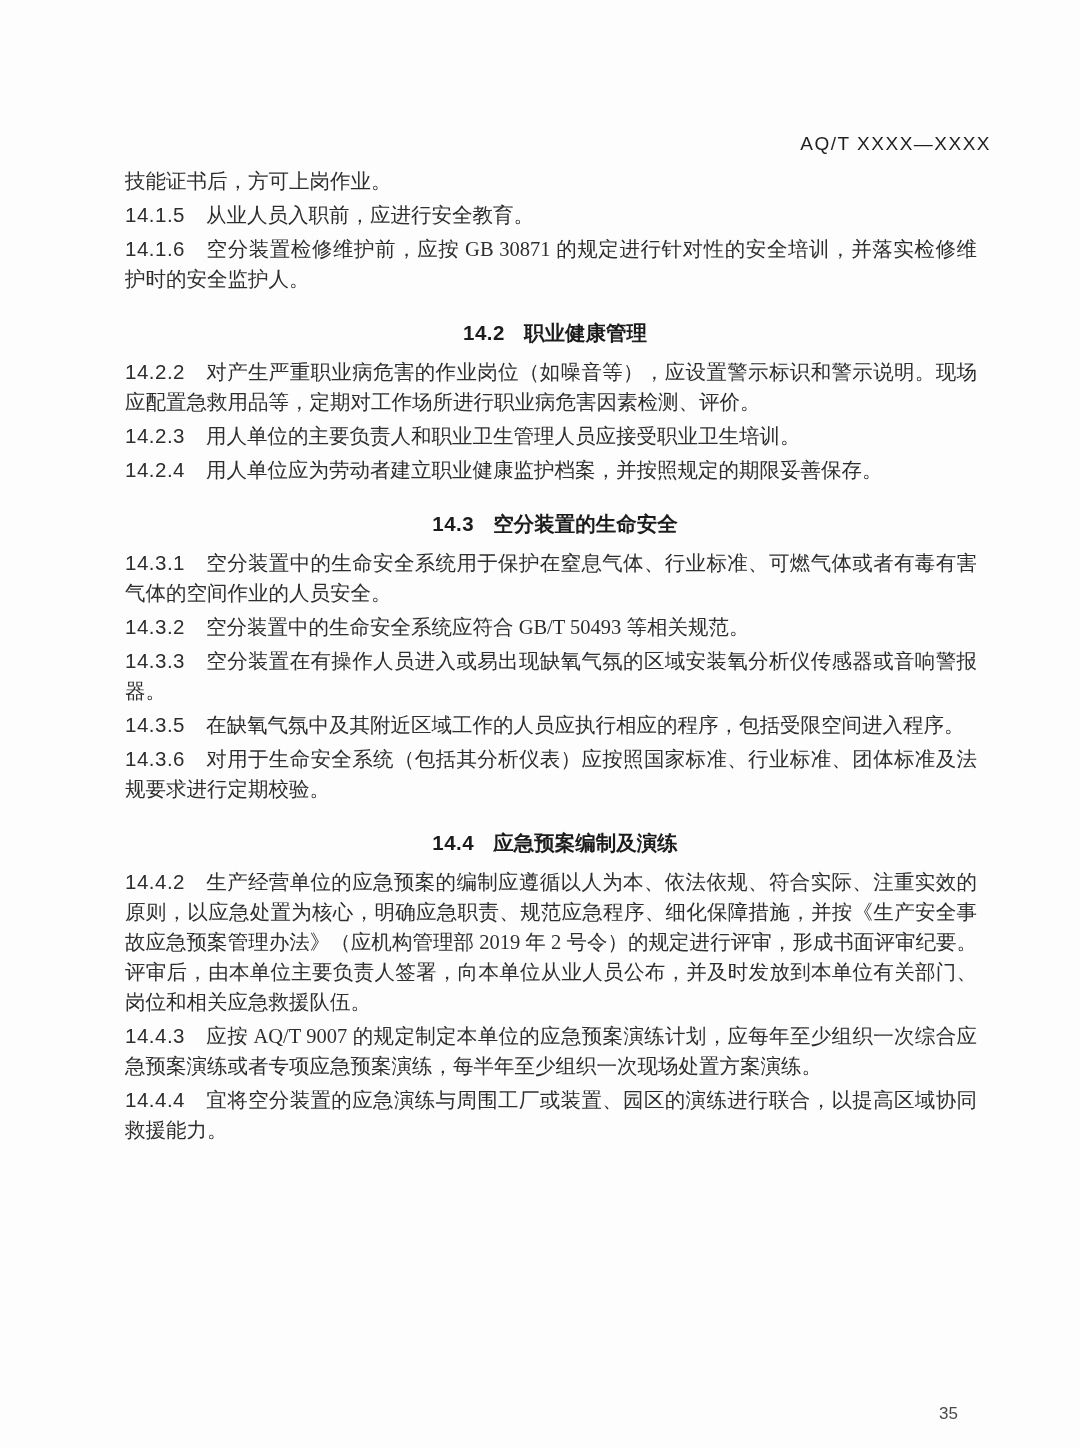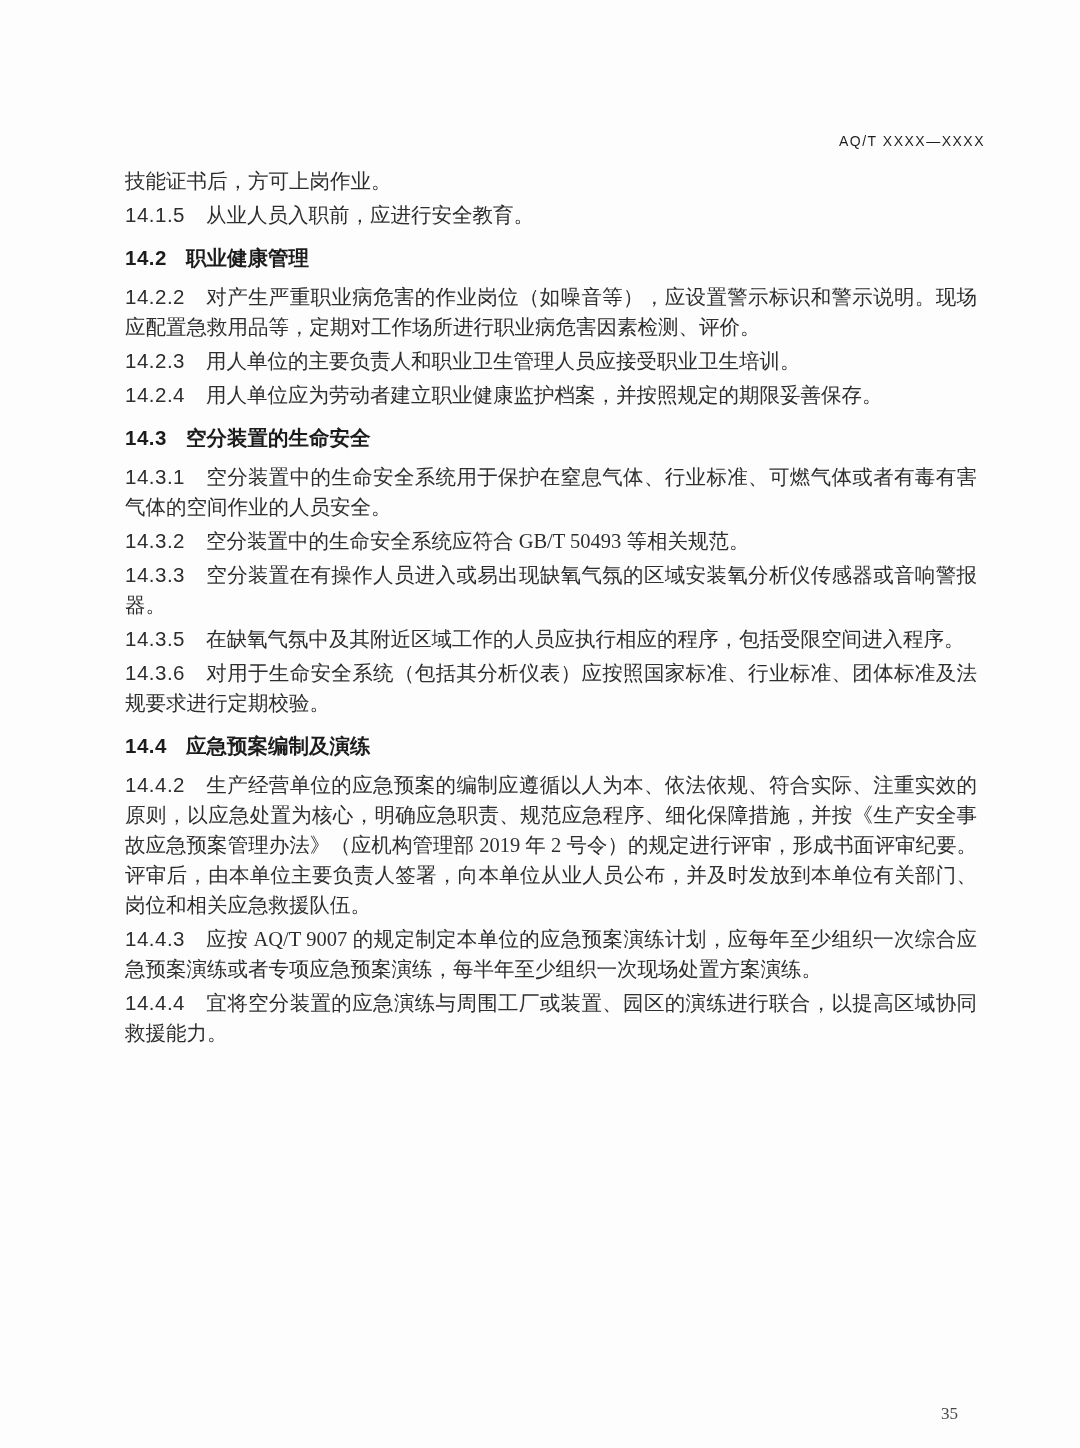--- a/index.html
+++ b/index.html
@@ -13,23 +13,23 @@
     height: 1448px;
     margin: 0 auto;
     background: #fdfdfd;
     overflow: hidden;
     font-family: "Liberation Serif", "DejaVu Serif", serif;
     color: #2e2e2e;
   }
   .doc-code {
     position: absolute;
     top: 133px;
-    right: 95px;
+    right: 89px;
     font-family: "Liberation Sans", "DejaVu Sans", sans-serif;
-    font-size: 14px;
+    font-size: 19px;
     letter-spacing: 1.5px;
     color: #1f1f1f;
     white-space: nowrap;
   }
   .body-col {
     position: absolute;
     left: 125px;
     right: 95px;
     top: 166px;
   }
@@ -37,50 +37,51 @@
     margin: 0 8px 4px 0;
     font-size: 20.5px;
     line-height: 30px;
     text-align: justify;
     text-justify: inter-ideograph;
   }
   .body-col p.heading {
     font-family: "Liberation Sans", "DejaVu Sans", sans-serif;
     font-weight: bold;
     color: #1c1c1c;
-    margin: 13px 0 9px 0;
-    text-align: left;
+    margin: 24px 0 9px 0;
+    text-align: center;
   }
   .num {
     font-family: "Liberation Sans", "DejaVu Sans", sans-serif;
     margin-right: 21px;
     letter-spacing: 0.5px;
     white-space: nowrap;
   }
   .heading .num {
     margin-right: 19px;
   }
   .page-number {
     position: absolute;
     bottom: 24px;
     right: 122px;
-    font-family: Liberation Serif, serif;
+    font-family: Liberation Sans, sans-serif;
     font-size: 17px;
     color: #4a4a4a;
   }
 </style>
 </head>
 <body>
 
 <div class="page">
   <div class="doc-code">AQ/T XXXX—XXXX</div>
 
   <div class="body-col">
       <p class="body"><span class="txt">技能证书后，方可上岗作业。</span></p>
       <p class="clause"><span class="num">14.1.5</span><span class="txt">从业人员入职前，应进行安全教育。</span></p>
+      <p class="clause"><span class="num">14.1.6</span><span class="txt">空分装置检修维护前，应按 GB 30871 的规定进行针对性的安全培训，并落实检修维护时的安全监护人。</span></p>
       <p class="heading"><span class="num">14.2</span><span class="txt">职业健康管理</span></p>
       <p class="clause"><span class="num">14.2.2</span><span class="txt">对产生严重职业病危害的作业岗位（如噪音等），应设置警示标识和警示说明。现场应配置急救用品等，定期对工作场所进行职业病危害因素检测、评价。</span></p>
       <p class="clause"><span class="num">14.2.3</span><span class="txt">用人单位的主要负责人和职业卫生管理人员应接受职业卫生培训。</span></p>
       <p class="clause"><span class="num">14.2.4</span><span class="txt">用人单位应为劳动者建立职业健康监护档案，并按照规定的期限妥善保存。</span></p>
       <p class="heading"><span class="num">14.3</span><span class="txt">空分装置的生命安全</span></p>
       <p class="clause"><span class="num">14.3.1</span><span class="txt">空分装置中的生命安全系统用于保护在窒息气体、行业标准、可燃气体或者有毒有害气体的空间作业的人员安全。</span></p>
       <p class="clause"><span class="num">14.3.2</span><span class="txt">空分装置中的生命安全系统应符合 GB/T 50493 等相关规范。</span></p>
       <p class="clause"><span class="num">14.3.3</span><span class="txt">空分装置在有操作人员进入或易出现缺氧气氛的区域安装氧分析仪传感器或音响警报器。</span></p>
       <p class="clause"><span class="num">14.3.5</span><span class="txt">在缺氧气氛中及其附近区域工作的人员应执行相应的程序，包括受限空间进入程序。</span></p>
       <p class="clause"><span class="num">14.3.6</span><span class="txt">对用于生命安全系统（包括其分析仪表）应按照国家标准、行业标准、团体标准及法规要求进行定期校验。</span></p>

